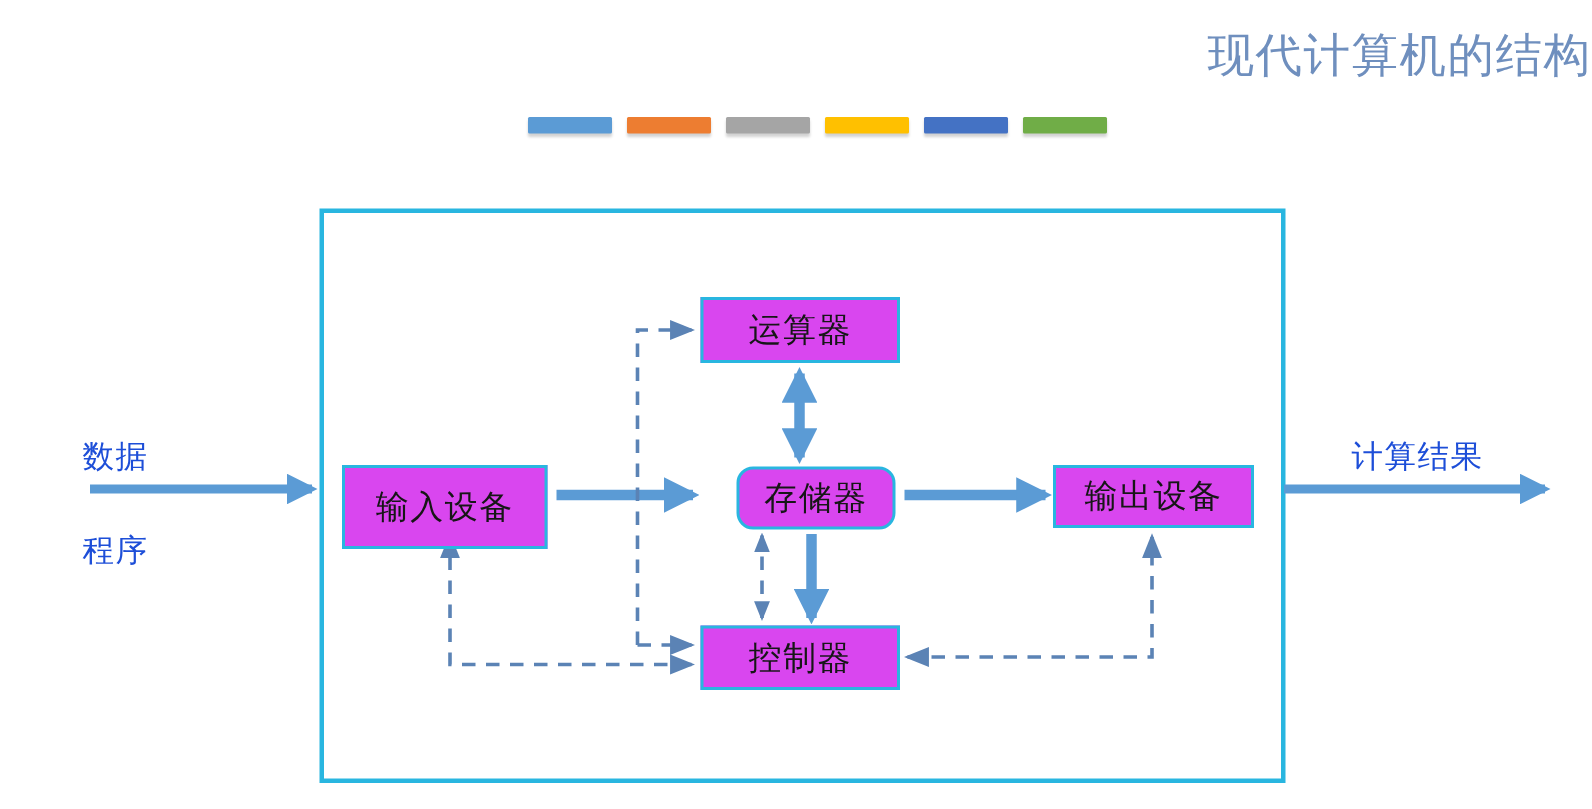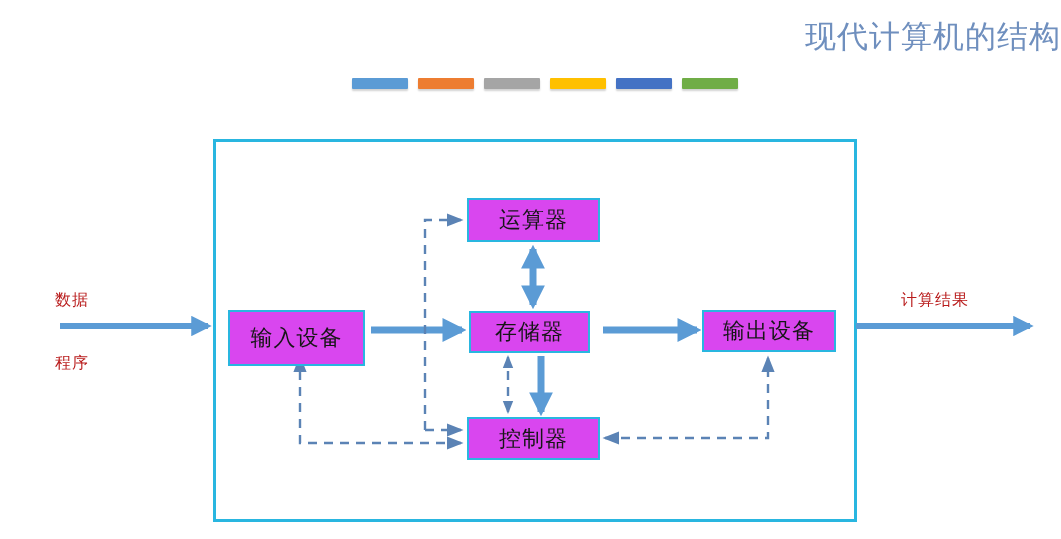--- a/index.html
+++ b/index.html
@@ -67,22 +67,22 @@
     justify-content: center;
     font-family: "Liberation Serif", "DejaVu Serif", serif;
     font-size: 22px;
     color: #161616;
     letter-spacing: 1px;
     white-space: nowrap;
   }
   .edge-label {
     position: absolute;
     font-family: "Liberation Serif", "DejaVu Serif", serif;
-    font-size: 16px;
-    color: #b91c1c;
+    font-size: 21px;
+    color: #1d4ed8;
     letter-spacing: 1px;
     white-space: nowrap;
   }
 </style>
 </head>
 <body>
 
 <div id="stage">
 
   <div class="title">现代计算机的结构</div>
@@ -138,21 +138,21 @@
   </svg>
 
   <div class="node" style="left:228px; top:310px; width:137px; height:56px;">
     <span>输入设备</span>
   </div>
 
   <div class="node" style="left:467px; top:198px; width:133px; height:44px;">
     <span>运算器</span>
   </div>
 
-  <div class="node" style="left:469px; top:311px; width:121px; height:42px;">
+  <div class="node" style="left:491px; top:311px; width:106px; height:42px;border-radius:11px;">
     <span>存储器</span>
   </div>
 
   <div class="node" style="left:467px; top:417px; width:133px; height:43px;">
     <span>控制器</span>
   </div>
 
   <div class="node" style="left:702px; top:310px; width:134px; height:42px;">
     <span>输出设备</span>
   </div>

